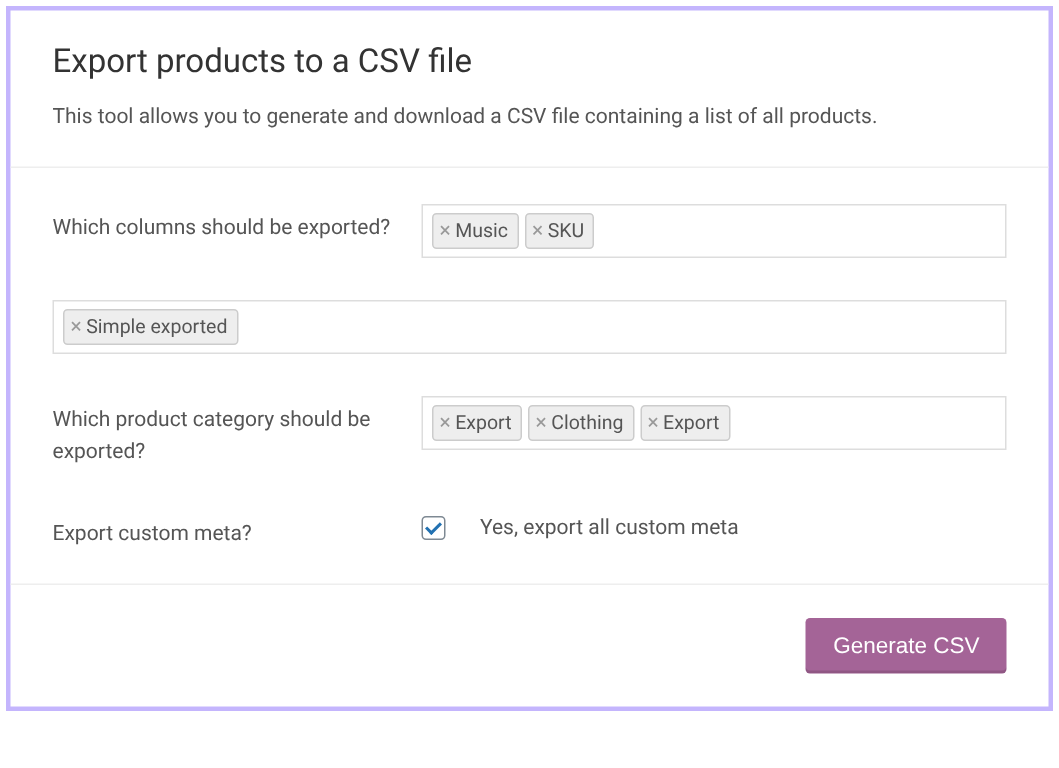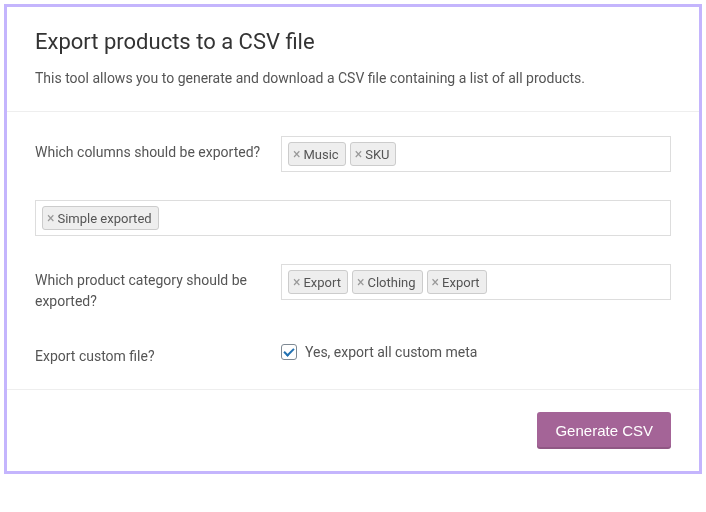--- a/index.html
+++ b/index.html
@@ -75,21 +75,21 @@
     .tag-remove {
       font-size: 14px;
       color: #999;
       line-height: 1;
       cursor: pointer;
       padding-right: 1px;
     }
     .checkbox-row {
       display: flex;
       align-items: center;
-      gap: 8px;
+      gap: 23px;
       padding-top: 4px;
     }
     .checkbox {
       width: 16px;
       height: 16px;
       border: 1px solid #7e8993;
       border-radius: 3px;
       background: #fff;
       display: inline-flex;
       align-items: center;
@@ -182,21 +182,21 @@
           </span>
           <span class="tag">
             <span class="tag-remove">×</span>
             <span>Export</span>
           </span>
         </div>
       </div>
     </div>
 
     <div class="form-row">
-      <div class="form-label">Export custom file?</div>
+      <div class="form-label">Export custom meta?</div>
       <div class="form-field">
         <div class="checkbox-row">
           <span class="checkbox checked"></span>
           <span class="checkbox-label">Yes, export all custom meta</span>
         </div>
       </div>
     </div>
 
   </div>
 

